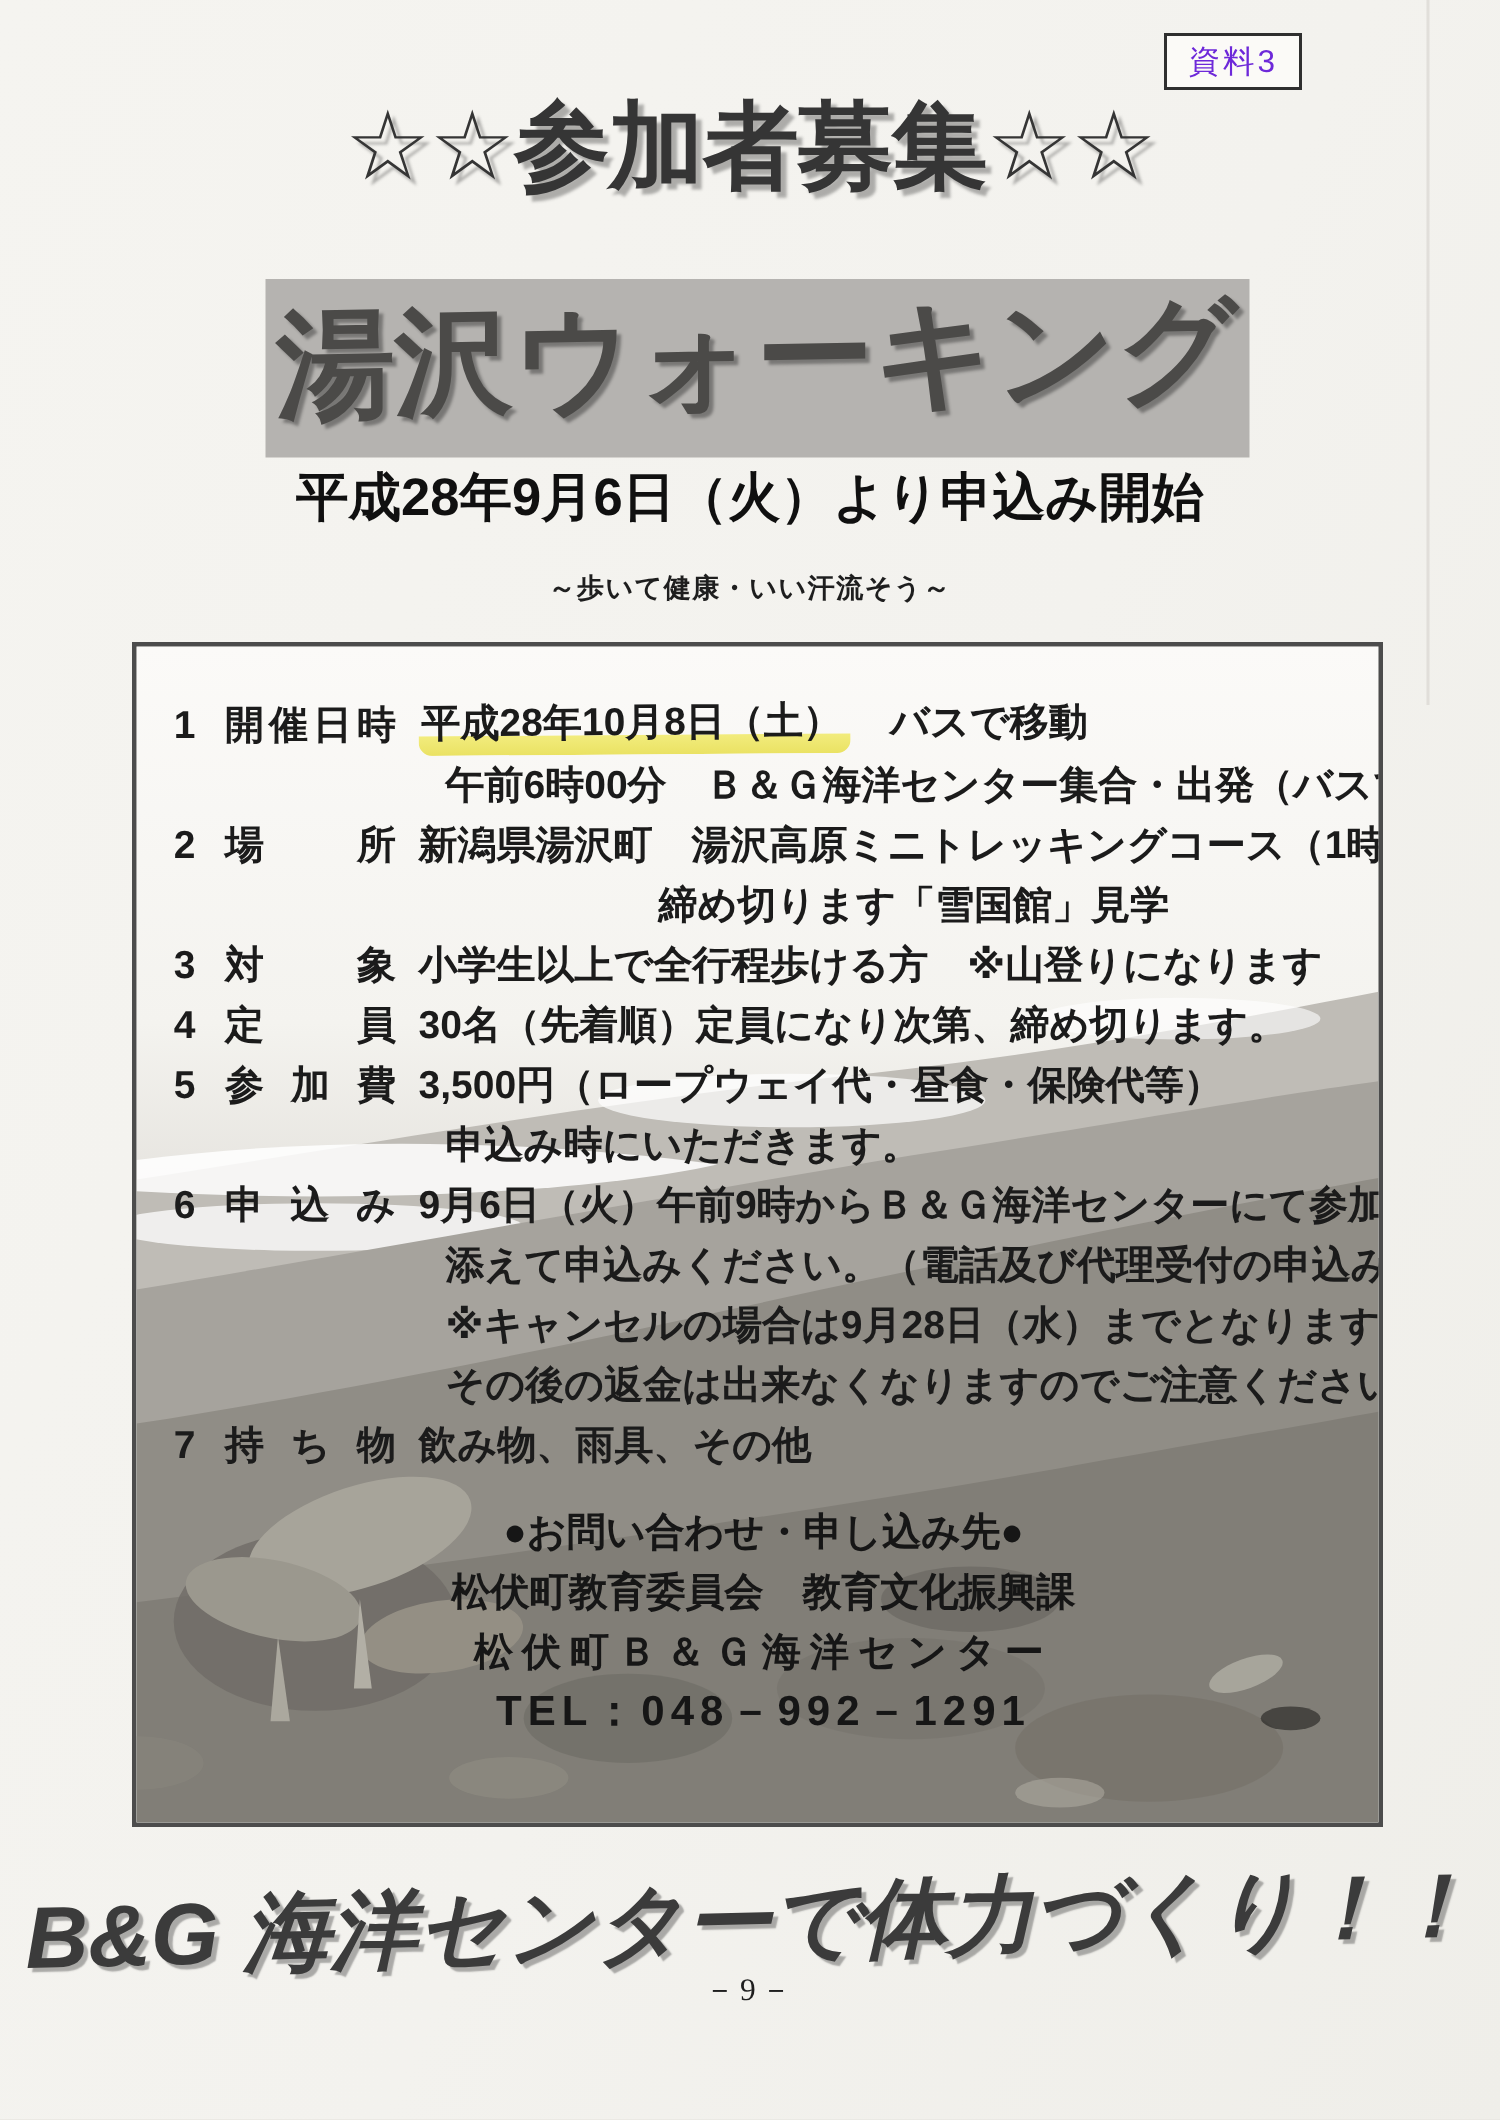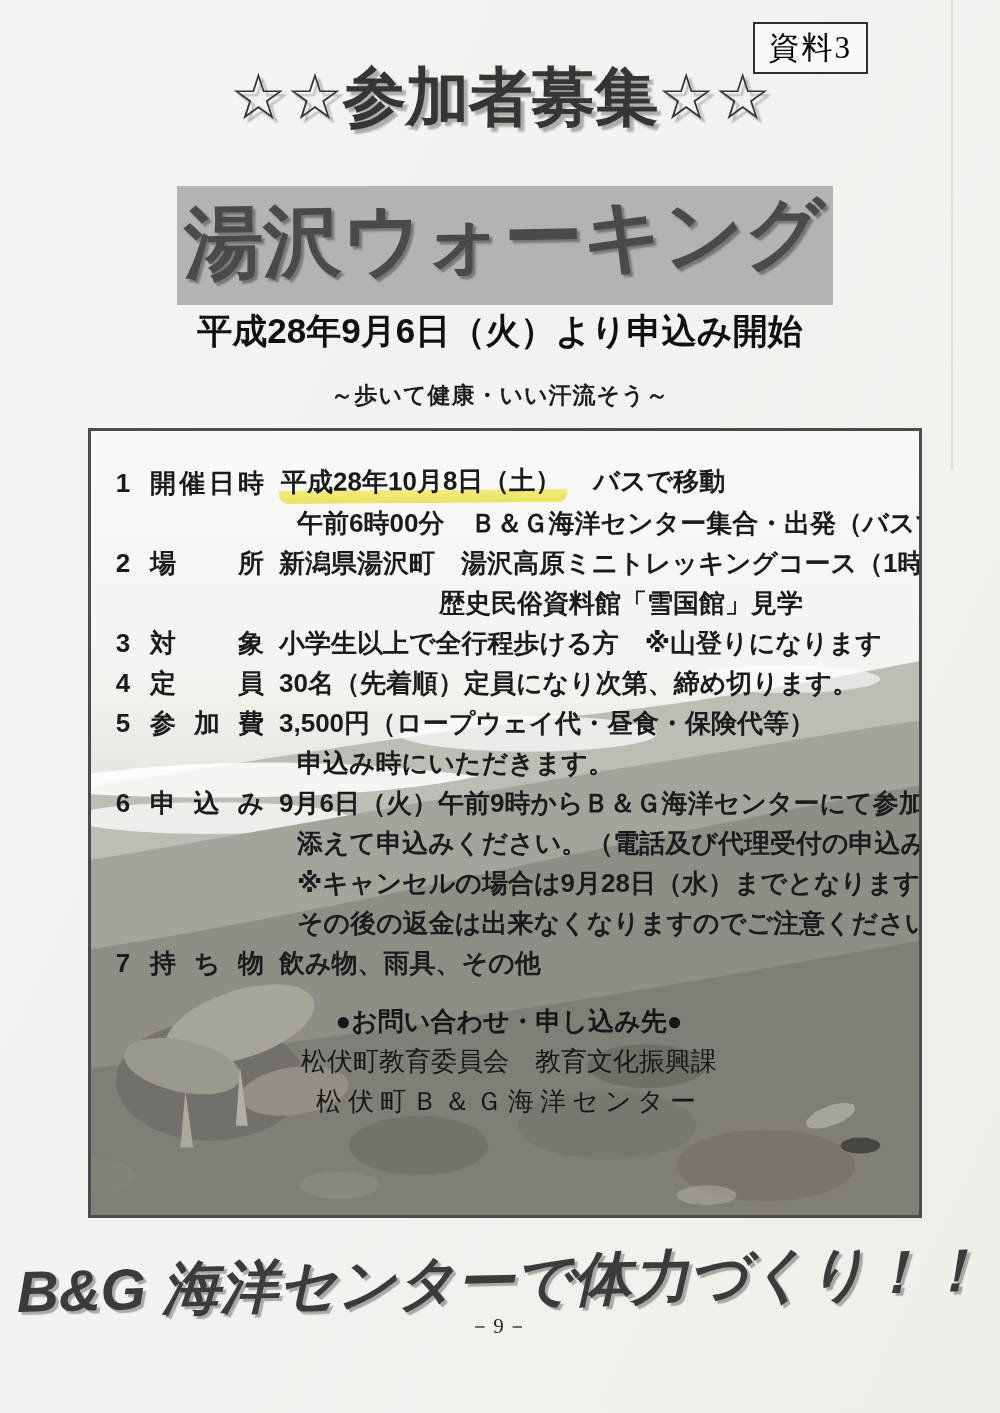--- a/index.html
+++ b/index.html
@@ -17,22 +17,22 @@
   
   .scan-line{
     position:absolute;left:951px;top:0;width:2px;height:470px;
     background:#dcdad4;opacity:.8;
   }
   
   .doc-label{
     position:absolute;top:22px;right:132px;
     border:2px solid #2f2f2f;
     padding:3px 14px;
-    font-family:Liberation Serif, serif;
-    font-size:31px;color:#000000;background:#fbfaf7;
+    font-family:Liberation Sans, sans-serif;
+    font-size:21px;color:#6d28d9;background:#fbfaf7;
     letter-spacing:2px;
   }
   
   .headline{
     position:absolute;top:62px;left:0;width:100%;
     text-align:center;
     font-size:64px;line-height:1.1;
     font-weight:900;color:#353535;
     text-shadow:4px 4px 2px rgba(40,40,40,.35);
     letter-spacing:-1px;
@@ -52,21 +52,21 @@
   }
   .date-line{
     position:absolute;top:308px;left:0;width:100%;
     text-align:center;
     font-size:35px;font-weight:900;color:#101010;
     letter-spacing:0px;white-space:nowrap;
   }
   .tagline{
     position:absolute;top:380px;left:0;width:100%;
     text-align:center;
-    font-size:23px;font-weight:700;color:#1e1e1e;
+    font-size:18px;font-weight:700;color:#1e1e1e;
     letter-spacing:1px;
   }
   
   .info-box{
     position:absolute;left:88px;top:428px;width:834px;height:790px;
     border:3px solid #4c4c4c;
     box-shadow:inset 0 0 0 2px #f5f4f0, inset 0 0 0 3px #9b9b98;
     box-sizing:border-box;
     overflow:hidden;
   }
@@ -87,21 +87,21 @@
     padding:0 6px 4px 2px;
     background:linear-gradient(#f2ec7d,#eae263);
     background-repeat:no-repeat;
     background-size:100% 13px;
     background-position:0 100%;
     border-radius:9px;
     transform:rotate(-.4deg);
   }
   .gap-rest{white-space:pre;}
   .contact{margin-top:18px;text-align:center;}
-  .contact div{height:40px;line-height:40px;font-size:26px;font-weight:400;color:#161616;}
+  .contact div{height:40px;line-height:40px;font-size:26px;font-weight:700;color:#161616;}
   .contact .contact-heading{font-weight:900;}
   .contact .contact-org2{letter-spacing:6px;}
   .contact .contact-tel{font-size:28px;letter-spacing:4px;}
   
   .footer-slogan{
     position:absolute;top:1243px;left:0;width:100%;
     text-align:center;
     font-size:58px;font-style:italic;font-weight:900;color:#3b3b3b;
     text-shadow:3px 3px 1px rgba(60,60,60,.4);
     transform:rotate(-1.3deg);
@@ -185,21 +185,21 @@
         <span class="label">開催日時</span>
         <span class="content"><span class="hl">平成28年10月8日（土）</span><span class="gap-rest">　バスで移動</span></span>
       </div>
       <div class="cont">午前6時00分　Ｂ＆Ｇ海洋センター集合・出発（バスで移動）</div>
 
       <div class="row">
         <span class="num">2</span>
         <span class="label">場所</span>
         <span class="content">新潟県湯沢町　湯沢高原ミニトレッキングコース（1時間コース）</span>
       </div>
-      <div class="cont deep">歴史民俗資料館「雪国館」見学</div>
+      <div class="cont deep">締め切ります「雪国館」見学</div>
 
       <div class="row">
         <span class="num">3</span>
         <span class="label">対象</span>
         <span class="content">小学生以上で全行程歩ける方　※山登りになります</span>
       </div>
 
       <div class="row">
         <span class="num">4</span>
         <span class="label">定員</span>
@@ -225,20 +225,21 @@
       <div class="row">
         <span class="num">7</span>
         <span class="label">持ち物</span>
         <span class="content">飲み物、雨具、その他</span>
       </div>
 
       <div class="contact">
         <div class="contact-heading">●お問い合わせ・申し込み先●</div>
         <div class="contact-org1">松伏町教育委員会　教育文化振興課</div>
         <div class="contact-org2">松伏町Ｂ＆Ｇ海洋センター</div>
+        <div class="contact-tel">TEL：048－992－1291</div>
       </div>
 
     </div>
   </div>
 
   <div class="footer-slogan">B&amp;G 海洋センターで体力づくり！！</div>
   <div class="page-number">－9－</div>
 
 </div>
 

